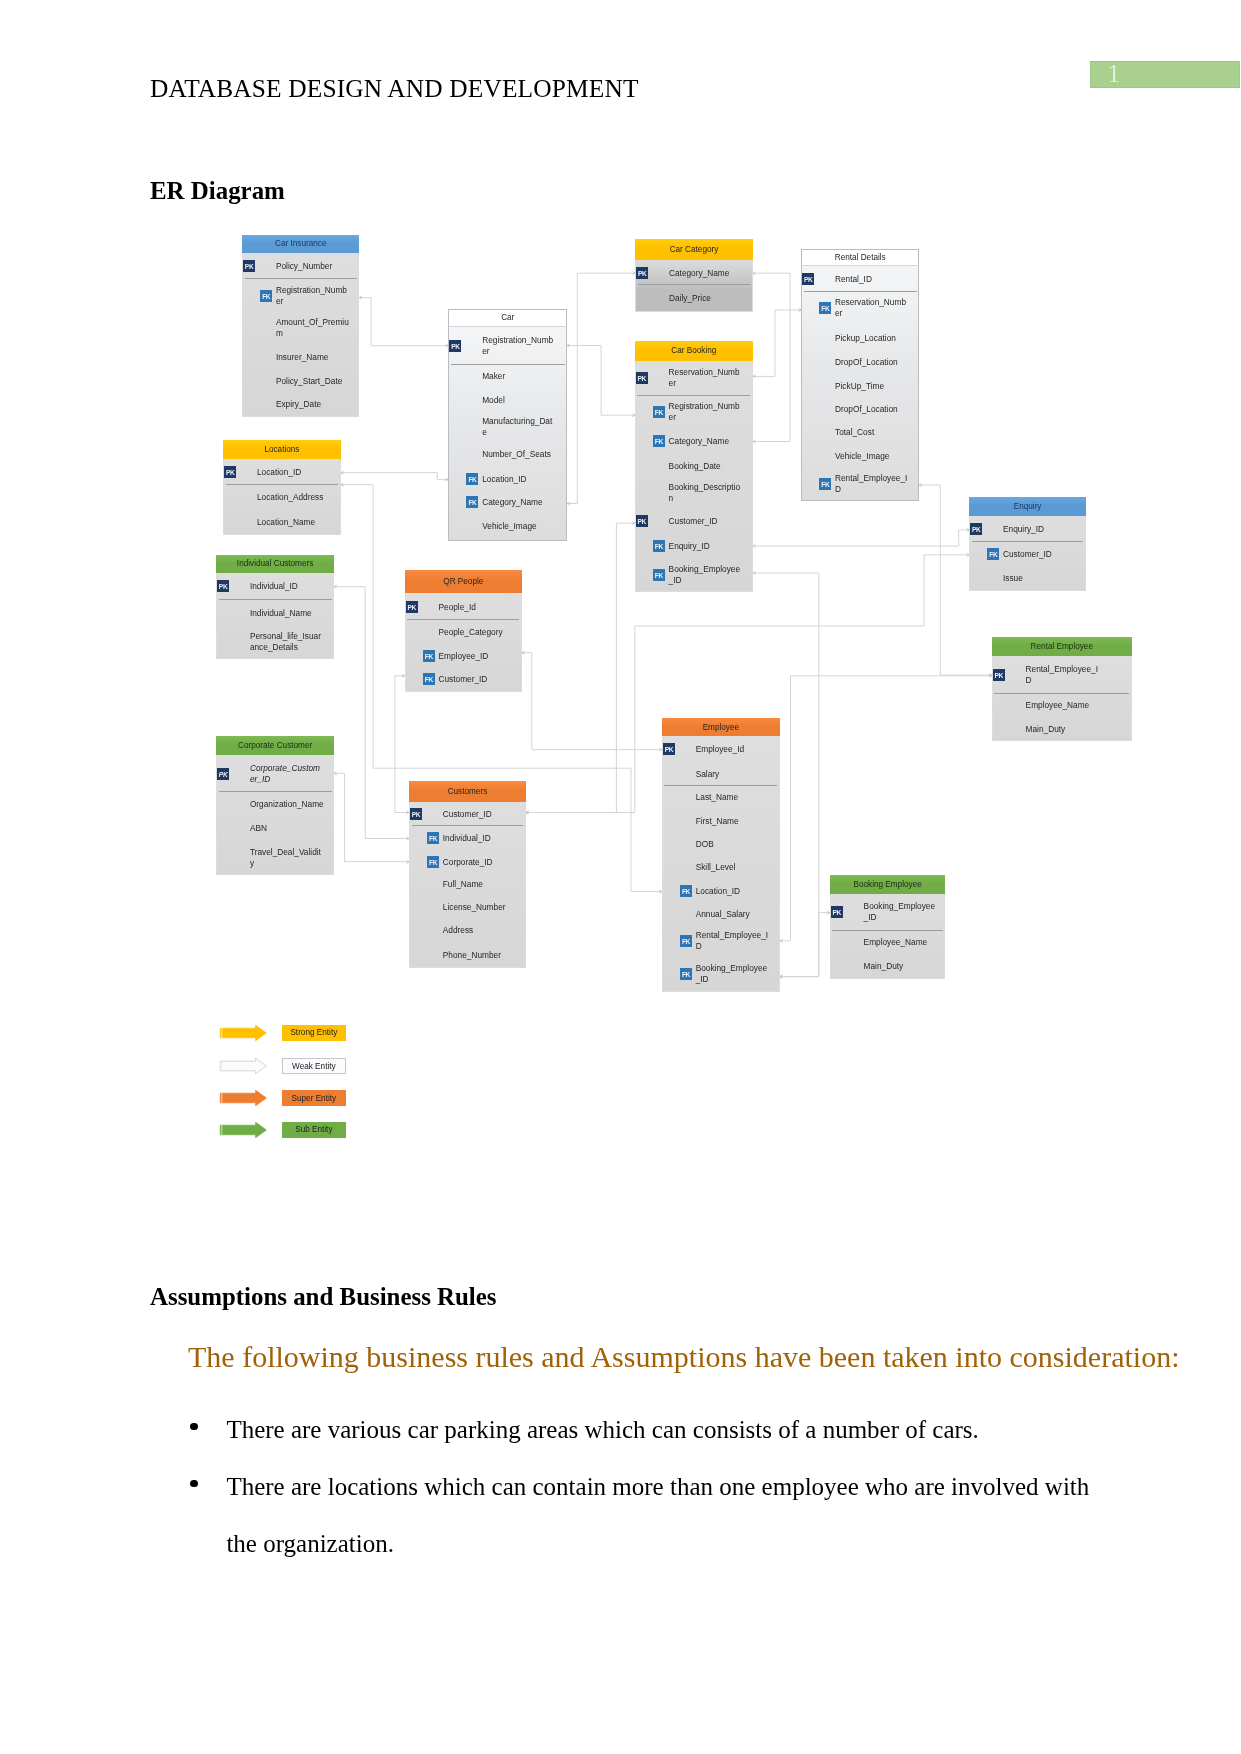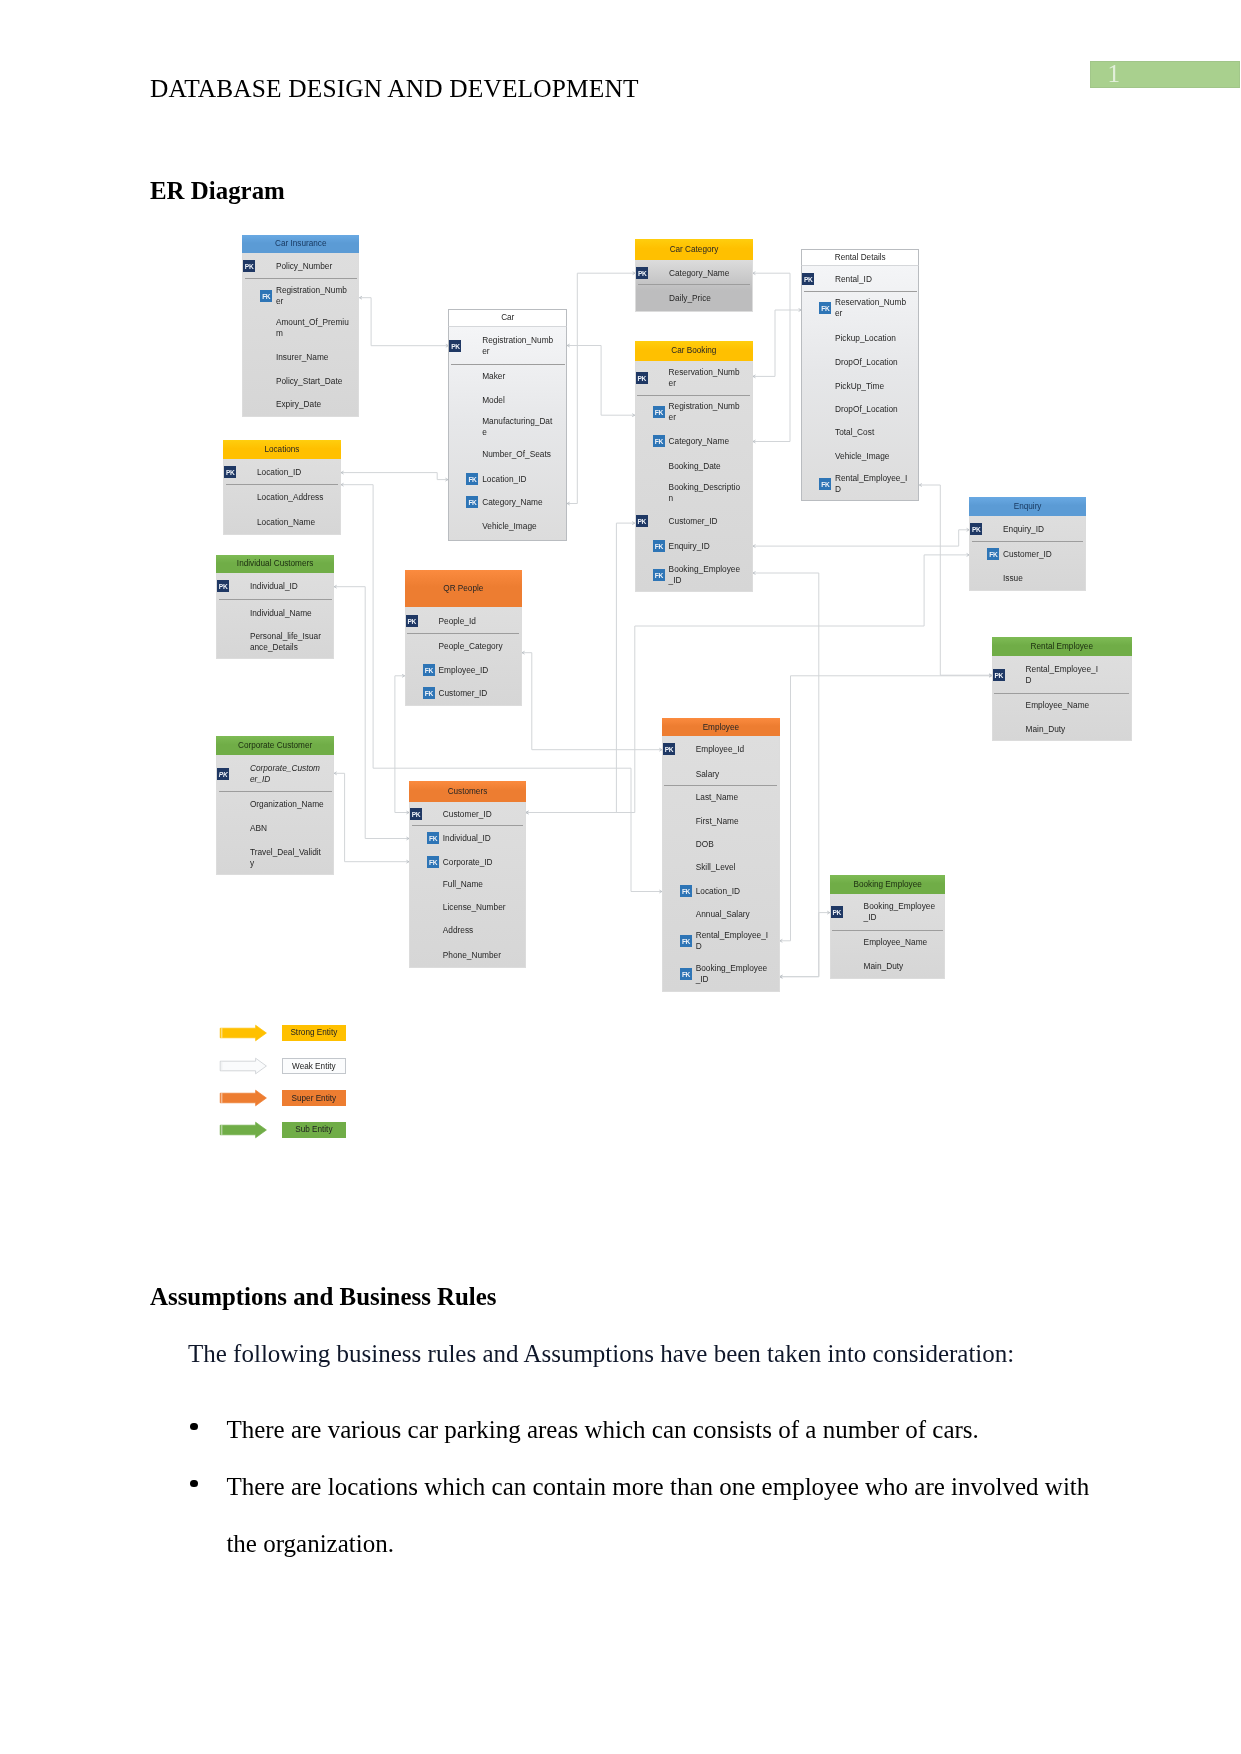--- a/index.html
+++ b/index.html
@@ -5,21 +5,21 @@
   html,body{margin:0;padding:0;background:#fff;}
   body{width:1241px;height:1754px;font-family:"Liberation Serif",serif;position:relative;overflow:hidden;-webkit-font-smoothing:antialiased;}
   .page{position:absolute;left:0;top:0;width:1241px;height:1754px;background:#fff;}
 
   #doc-title{position:absolute;left:150px;top:74px;font-size:25.4px;color:#000;white-space:nowrap;letter-spacing:0.15px;}
   #page-number-box{position:absolute;left:1090.4px;top:60.5px;width:149.3px;height:27.8px;box-sizing:border-box;box-shadow:inset 0 0 0 0.7px rgba(140,165,125,0.30);}
   #page-number-box .pn{position:absolute;left:17.1px;top:2.5px;font-size:25px;line-height:22px;color:#E2EFDA;}
 
   #er-heading{position:absolute;left:150px;top:177px;font-size:24.9px;font-weight:bold;color:#000;}
   #rules-heading{position:absolute;left:150px;top:1283px;font-size:24.9px;font-weight:bold;color:#000;}
-  #rules-intro{position:absolute;left:188px;top:1340px;font-size:25px;color:#0f172a;}
+  #rules-intro{position:absolute;left:188px;top:1340px;font-size:30px;color:#a16207;}
   #bullets{position:absolute;left:190.3px;top:1400.5px;width:925px;}
   .bullet{position:relative;margin:0;padding-left:36.1px;font-size:25px;line-height:57px;color:#000;}
   .bullet .dot{position:absolute;left:0;top:22px;width:7.6px;height:7.6px;border-radius:50%;background:#000;font-size:0;line-height:0;}
 
   #diagram{position:absolute;left:0;top:0;width:1241px;height:1754px;}
   svg#links{position:absolute;left:0;top:0;width:1241px;height:1754px;}
 
   .tbl{position:absolute;box-sizing:border-box;}
   .tbl .hdr{position:relative;box-sizing:border-box;width:100%;
     font-family:"Liberation Sans",sans-serif;font-size:8.2px;text-align:center;color:#1c1c1c;
@@ -278,21 +278,21 @@
             </div>
             <div class="row" style="height: 26.8px;">
               <span class="lbl">Individual_Name</span>
             </div>
             <div class="row" style="height: 31.3px;">
               <span class="lbl">Personal_life_Isuarance_Details</span>
             </div>
           </div>
         </div>
         <div class="tbl" style="left: 404.7px; top: 570.4px; width: 117.3px;">
-          <div class="hdr" style="height: 37px; background: linear-gradient(rgb(251, 139, 63) 0%, rgb(237, 125, 49) 45%, rgb(237, 125, 49) 100%); color: rgb(38, 38, 38);">QR People</div>
+          <div class="hdr" style="height: 23px; background: linear-gradient(rgb(251, 139, 63) 0%, rgb(237, 125, 49) 45%, rgb(237, 125, 49) 100%); color: rgb(38, 38, 38);">QR People</div>
           <div class="bdy">
             <div class="row sep" style="height: 26.4px;">
               <span class="ki pk">PK</span>
               <span class="lbl">People_Id</span>
             </div>
             <div class="row" style="height: 24.4px;">
               <span class="lbl">People_Category</span>
             </div>
             <div class="row" style="height: 23.1px;">
               <span class="ki fk">FK</span>

